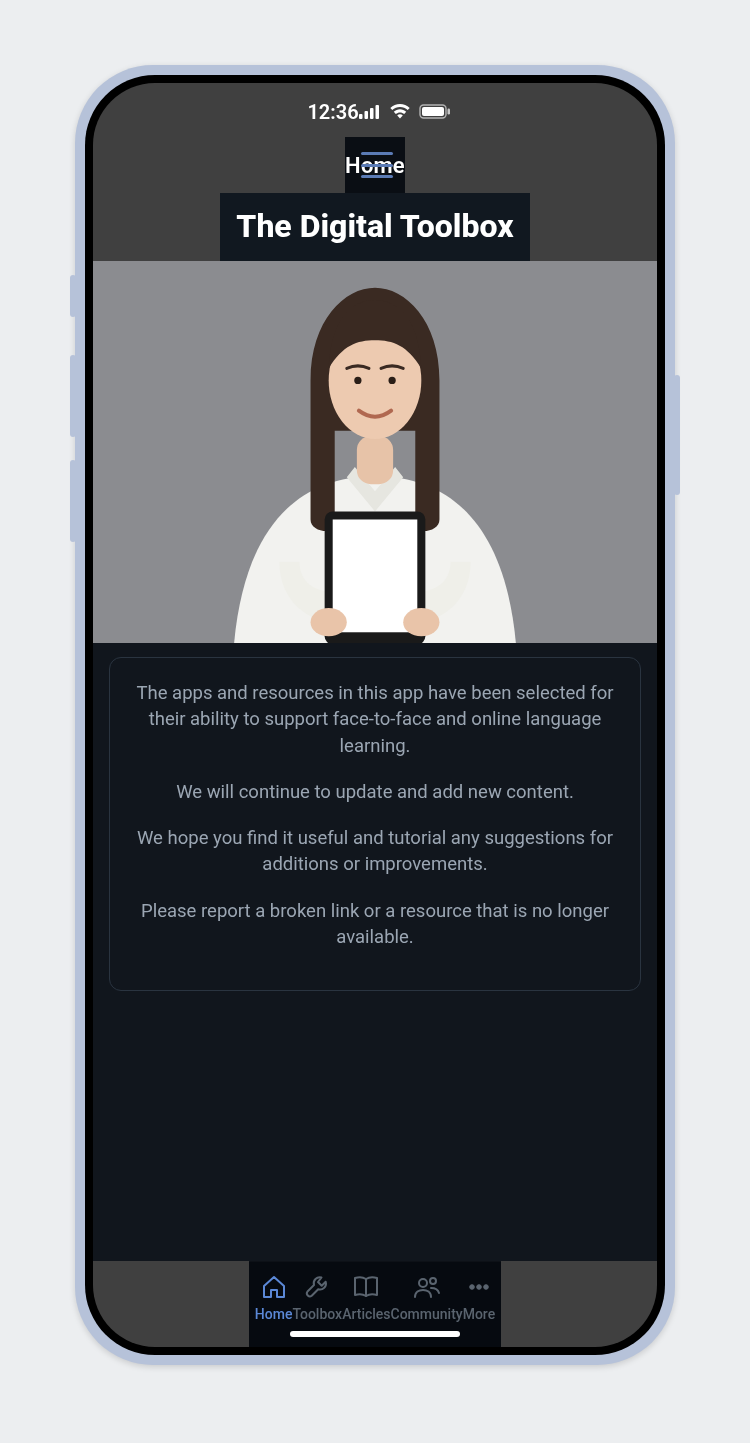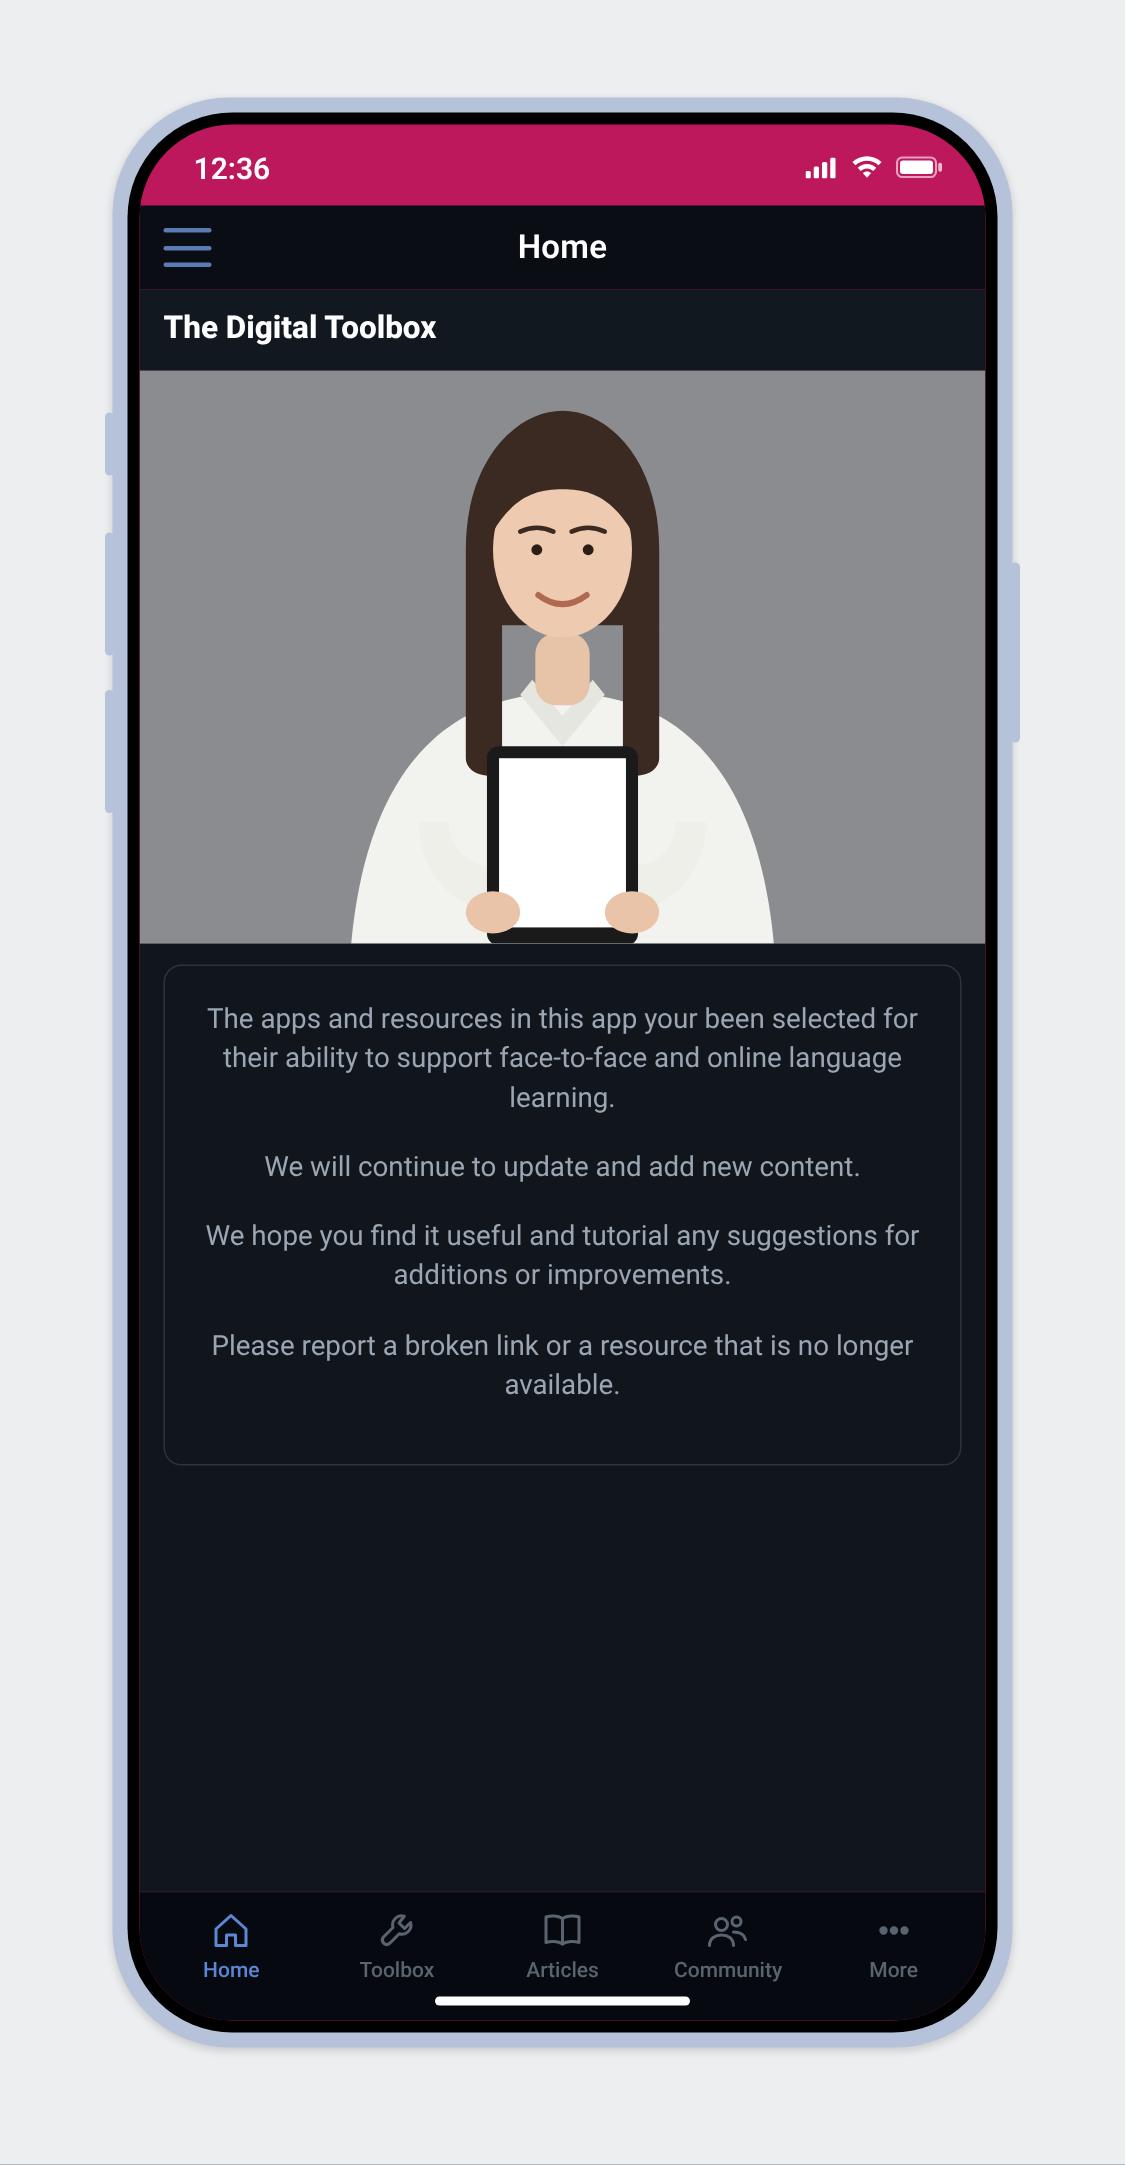--- a/index.html
+++ b/index.html
@@ -38,24 +38,25 @@
   .side-btn.l1 { left: -5px; top: 210px; width: 6px; height: 42px; }
   .side-btn.l2 { left: -5px; top: 290px; width: 6px; height: 82px; }
   .side-btn.l3 { left: -5px; top: 395px; width: 6px; height: 82px; }
   .side-btn.r1 { right: -5px; top: 310px; width: 6px; height: 120px; }
 
   
   .screen {
     position: absolute;
     inset: 8px;
     border-radius: 62px;
-    background: #be185d;
+    background: #404040;
     display: flex;
     flex-direction: column;
     overflow: hidden;
+    align-items: center;
   }
 
   
   .status-bar {
     height: 54px;
     display: flex;
     align-items: center;
     justify-content: space-between;
     padding: 4px 28px 0 36px;
     color: #fff;
@@ -98,21 +99,21 @@
     border-radius: 2px;
   }
 
   
   .page-title-bar {
     background: #111820;
     padding: 14px 16px 16px 16px;
   }
   .page-title {
     color: #fff;
-    font-size: 21px;
+    font-size: 32px;
     font-weight: 800;
   }
 
   
   .content {
     flex: 1;
     background: #11161d;
     display: flex;
     flex-direction: column;
     overflow: hidden;
@@ -263,21 +264,21 @@
 
             <rect x="230" y="250" width="100" height="132" rx="8" fill="#1a1a1a"></rect>
             <rect x="238" y="258" width="84" height="112" fill="#ffffff"></rect>
 
             <ellipse cx="234" cy="360" rx="18" ry="14" fill="#e9c4a9"></ellipse>
             <ellipse cx="326" cy="360" rx="18" ry="14" fill="#e9c4a9"></ellipse>
           </svg>
         </div>
 
         <div class="info-card">
-          <p>The apps and resources in this app your been selected for their ability to support face-to-face and online language learning.</p>
+          <p>The apps and resources in this app have been selected for their ability to support face-to-face and online language learning.</p>
           <p>We will continue to update and add new content.</p>
           <p>We hope you find it useful and tutorial any suggestions for additions or improvements.</p>
           <p>Please report a broken link or a resource that is no longer available.</p>
         </div>
       </div>
 
       <div class="tab-bar">
 
         <div class="tab-item active">
           <span class="tab-icon">

